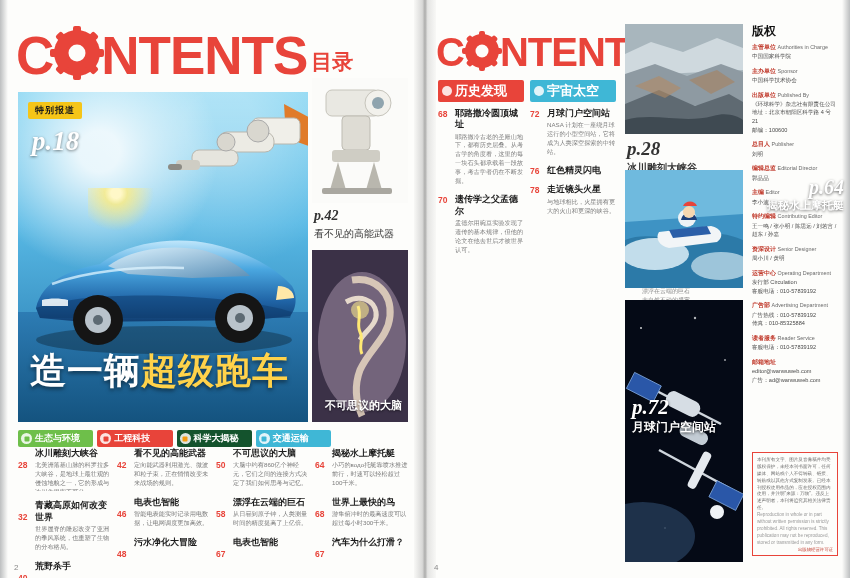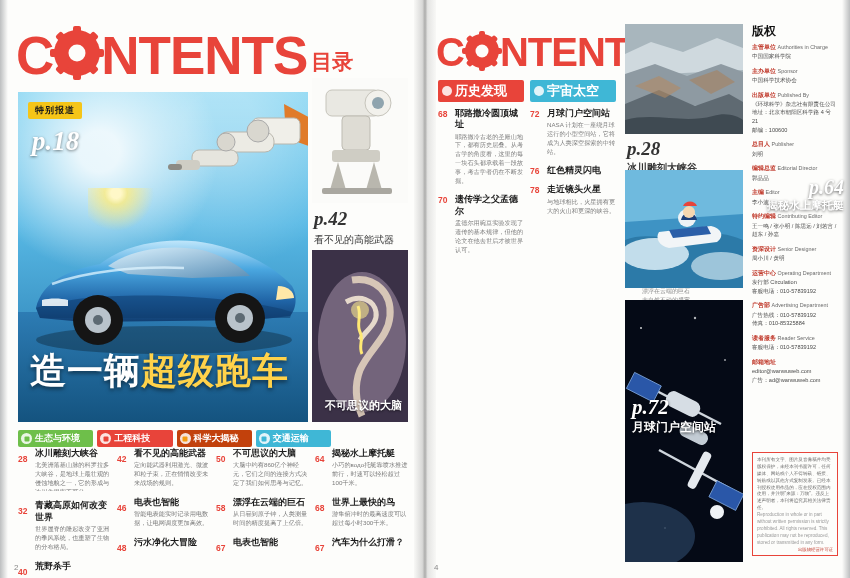--- a/index.html
+++ b/index.html
@@ -134,21 +134,21 @@
   .weapon {
     position: absolute; left: 312px; top: 78px; width: 96px; height: 125px;
     overflow: hidden;
   }
   .weapon-cap {
     position: absolute; left: 314px; top: 208px; width: 94px;
     color: #2b2b2b;
   }
   .weapon-cap .pg {
     font-family: "Liberation Serif", serif;
-    font-style: italic; font-weight: bold; font-size: 19px; color:#333;
+    font-style: italic; font-weight: bold; font-size: 14px; color:#333;
   }
   .weapon-cap .txt { font-size: 10px; line-height: 1.5; margin-top: 2px; color:#3a3a3a; }
 
   
   .brain {
     position: absolute; left: 312px; top: 250px; width: 96px; height: 172px;
     background: linear-gradient(160deg,#c9b9c9,#6e5a7a 60%,#3d3248);
     overflow: hidden;
   }
   .brain-cap {
@@ -175,32 +175,32 @@
     flex: 0 0 auto;
     position: relative;
   }
   .cat .dot::after {
     content:""; position:absolute; left:50%; top:50%;
     transform: translate(-50%,-50%);
     width:5px; height:5px; border-radius:1px;
   }
   .c1 { background:#6ebf4a; } .c1 .dot::after { background:#6ebf4a; }
   .c2 { background:#e8443a; } .c2 .dot::after { background:#e8443a; }
-  .c3 { background:#c2410c; } .c3 .dot::after { background:#f39c12; }
+  .c3 { background:#14532d; } .c3 .dot::after { background:#f39c12; }
   .c4 { background:#3fb7d6; } .c4 .dot::after { background:#3fb7d6; }
 
   .cols {
     position: absolute; left: 18px; top: 448px; width: 392px;
     display: flex; gap: 4px;
   }
   .col { width: 95px; }
   .entry { display: flex; gap: 4px; margin-bottom: 9px; }
   .entry .num {
     width: 13px; flex: 0 0 13px; text-align: left;
-    font-size: 8.5px; color: #e8443a; font-weight: bold; padding-top: 6px;
+    font-size: 8.5px; color: #e8443a; font-weight: bold; padding-top: 12px;
   }
   .entry .body { flex: 1 1 auto; min-width: 0; }
   .entry .ttl {
     font-size: 9px; font-weight: bold; color: #1d1d1d; line-height: 1.25;
   }
   .entry .desc {
     font-size: 6.2px; color: #7a7a7a; line-height: 1.45; margin-top: 2px;
     max-height: 30px; overflow: hidden;
   }
   .folio {

